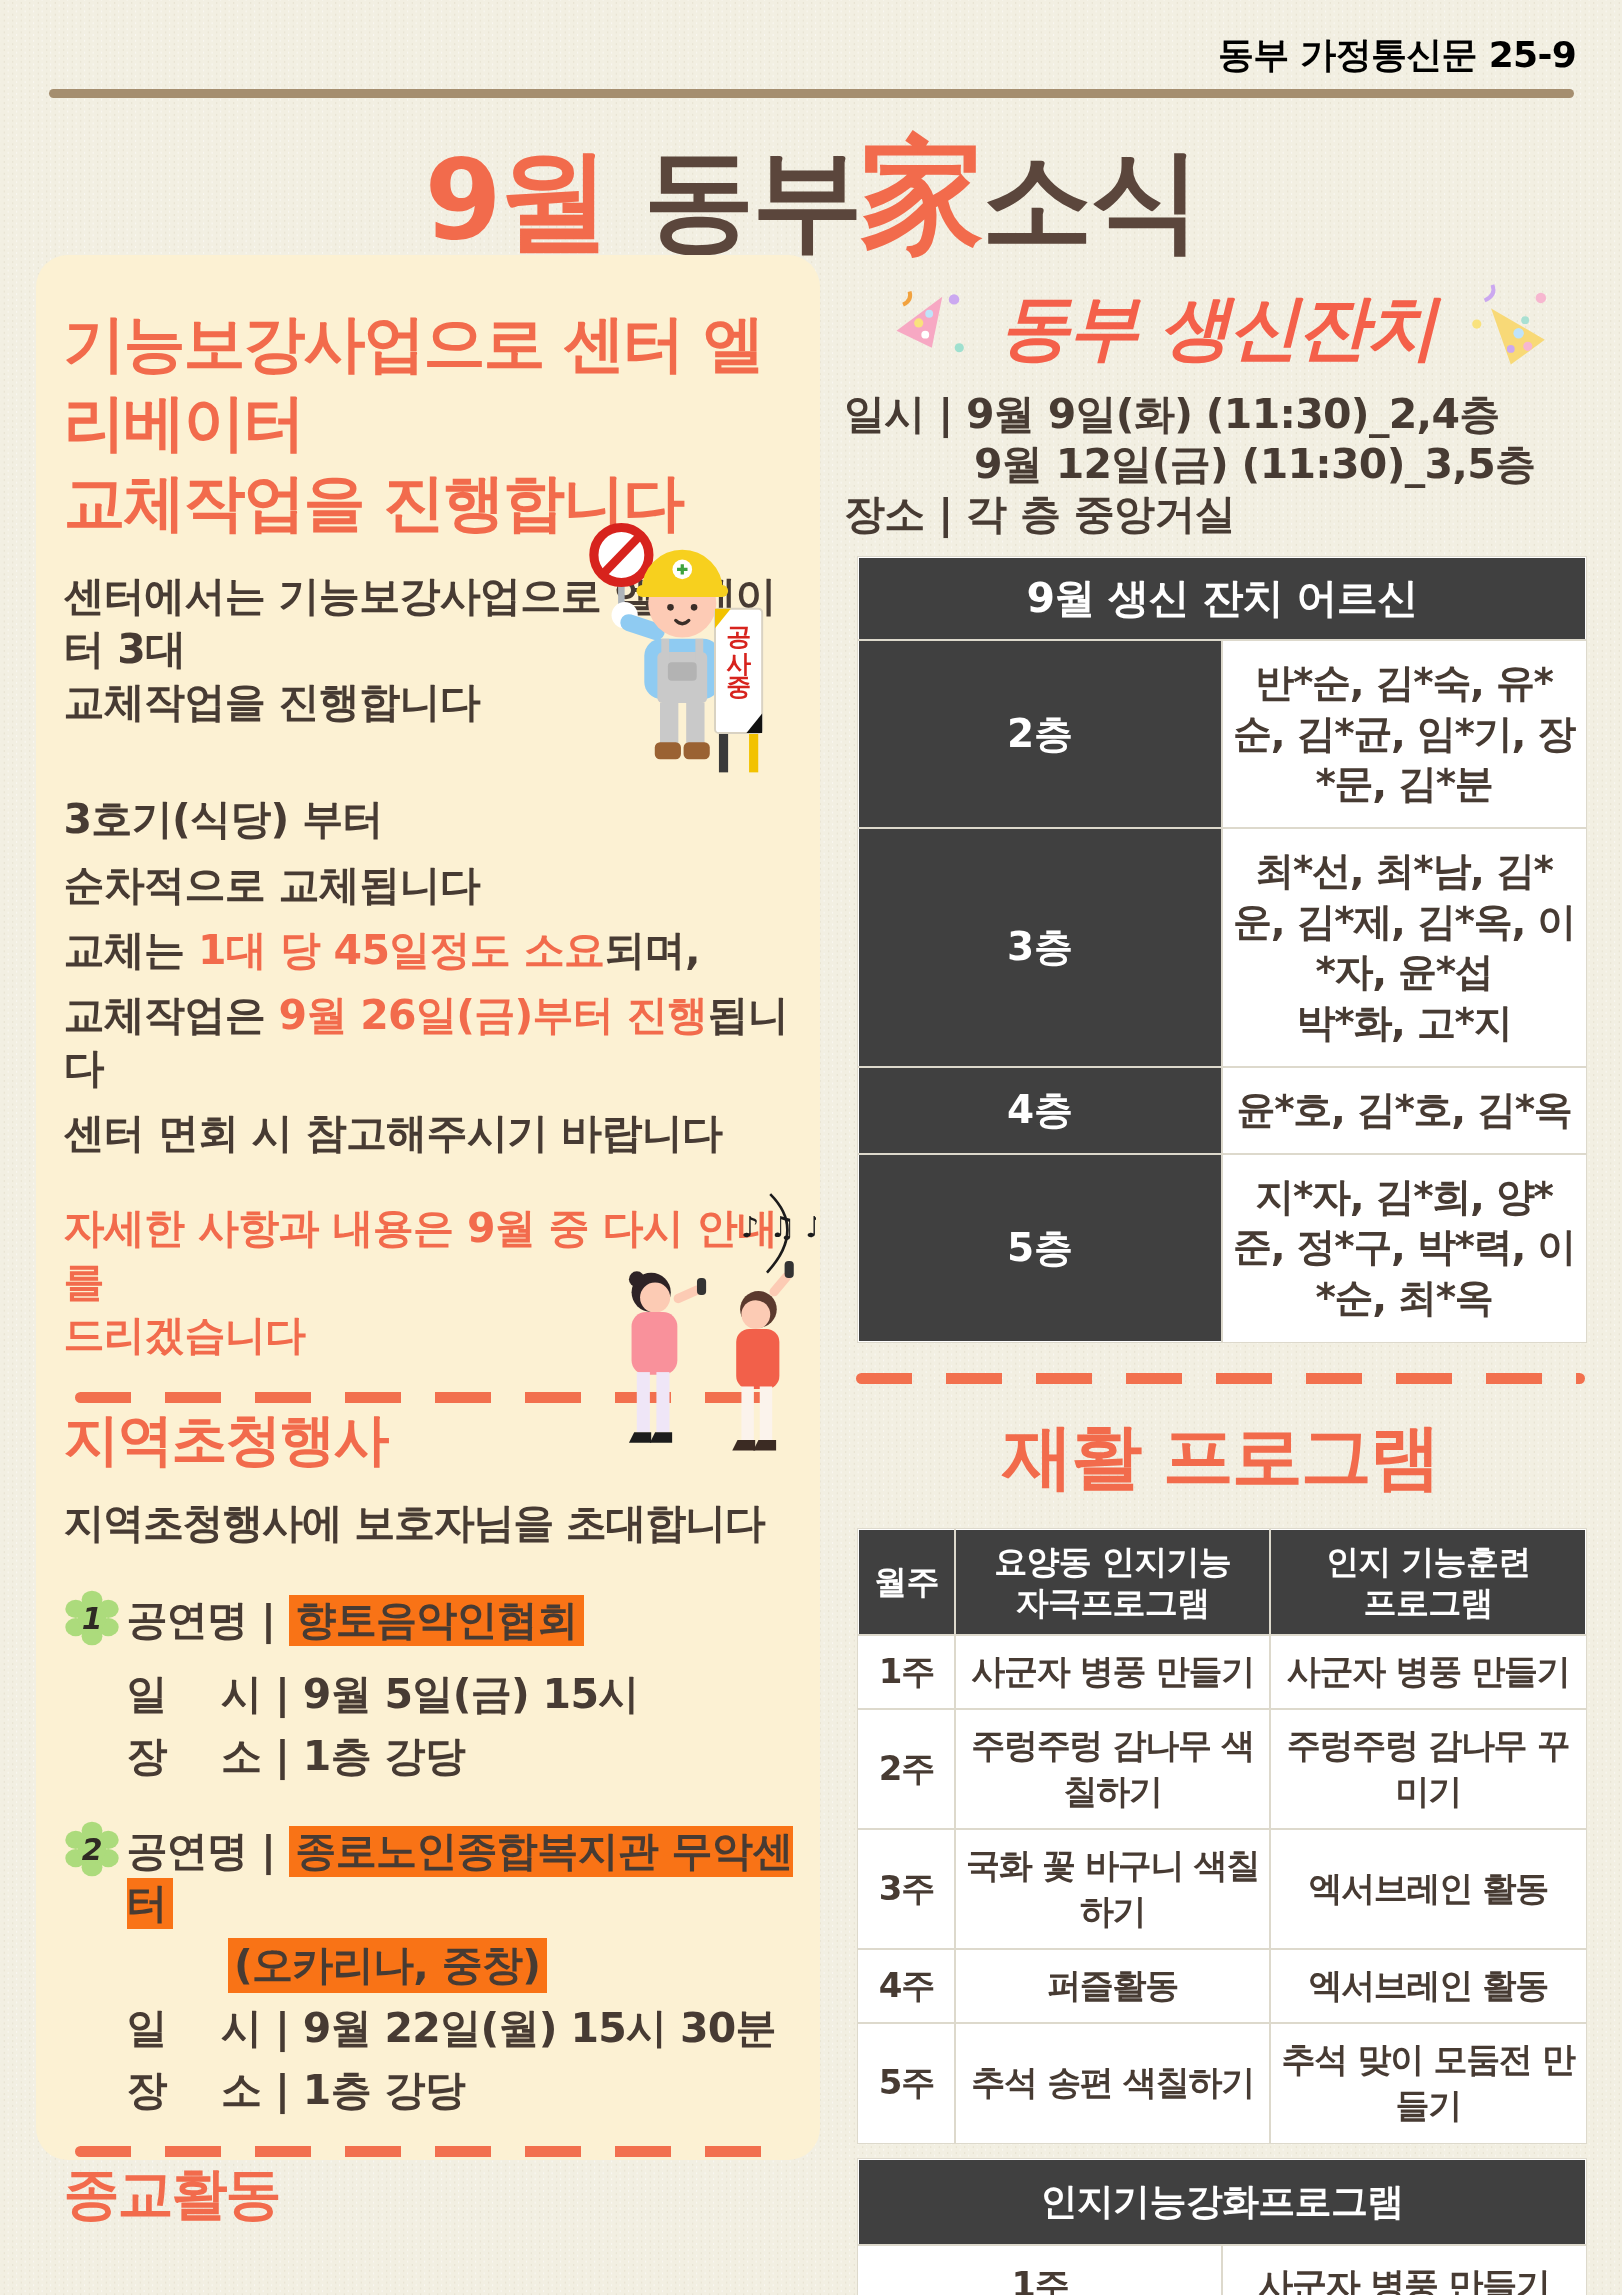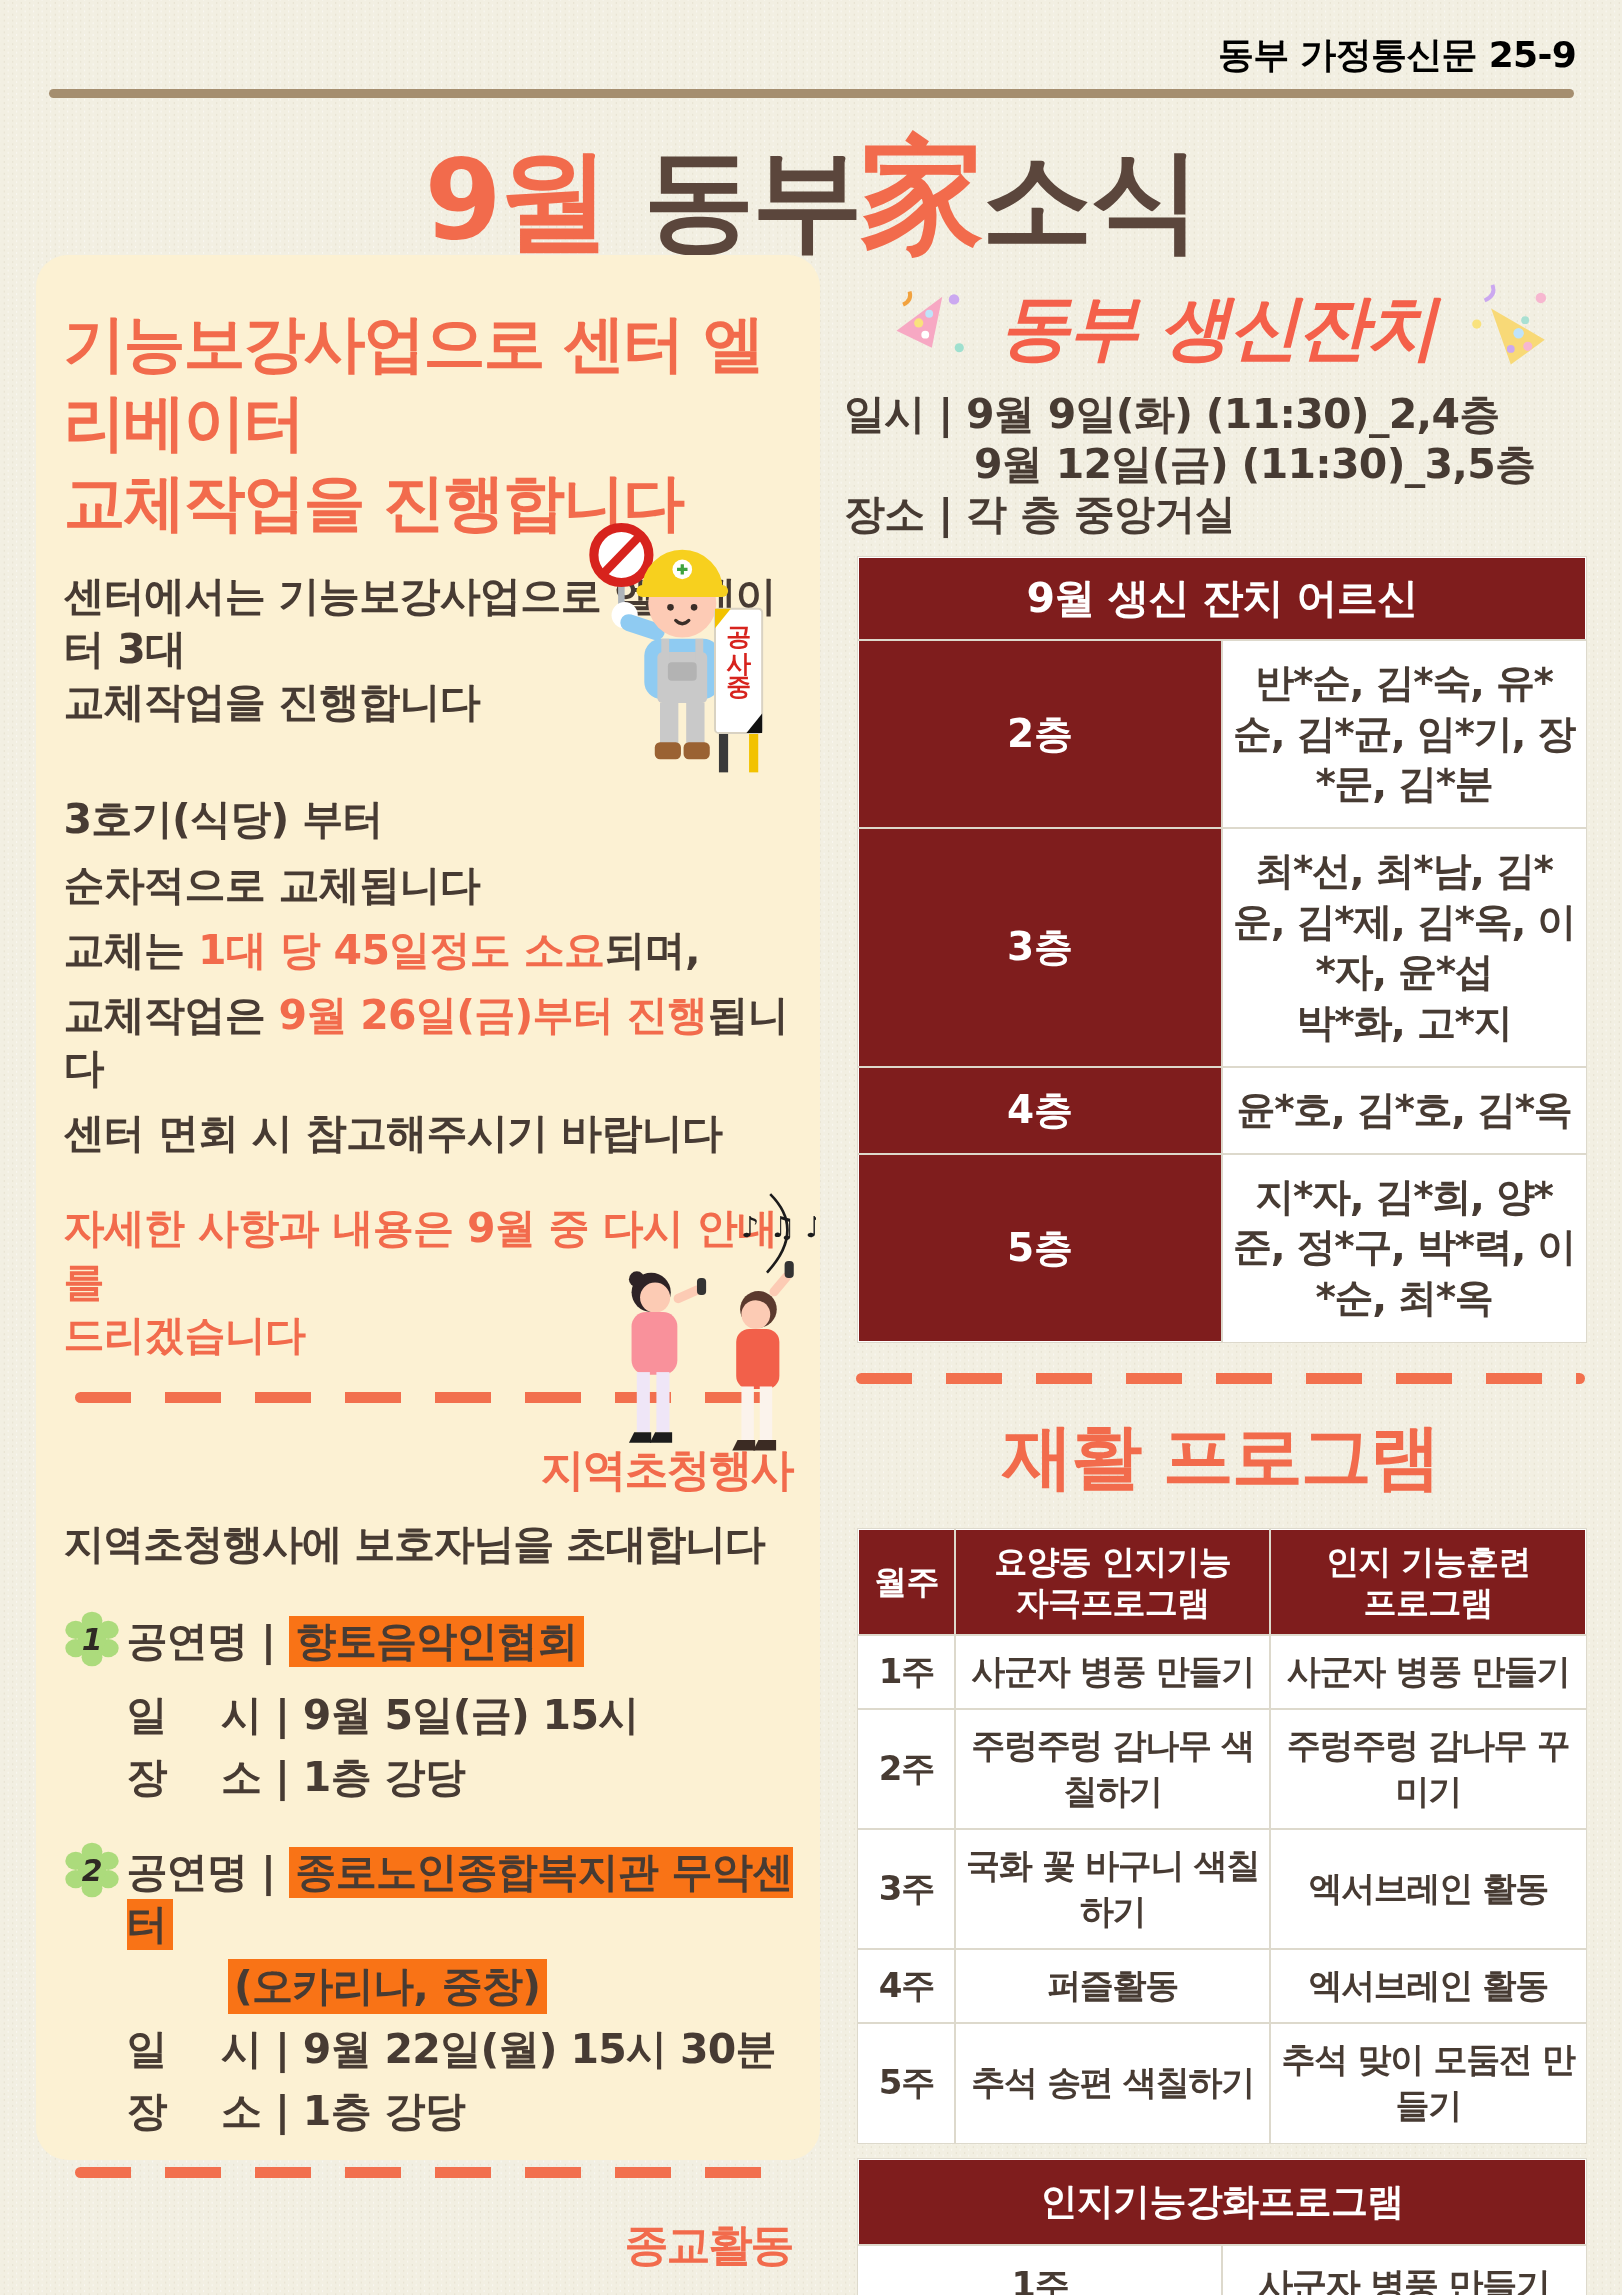--- a/index.html
+++ b/index.html
@@ -34,40 +34,40 @@
   .pre-line{white-space:pre-line;}
   .accent{color:#F26B4C;}
   .card h2.big{font-size:62px;line-height:1.28;color:#F26B4C;margin:0;letter-spacing:-2px;}
   .body-txt{font-size:41px;line-height:1.3;letter-spacing:-0.7px;}
   .intro{margin-top:27.5px;}
   .detail{margin-top:64px;}
   .detail .row{margin:0 0 11.8px 0;}
   .notice{margin-top:42px;color:#F26B4C;}
   .dashed{height:11px;border-radius:5.9px;margin:30px 11.8px 0 11.8px;
     background:repeating-linear-gradient(90deg,#F2704E 0 56px,transparent 56px 90px);}
-  .sec-head{margin-top:38px;text-align:right;font-size:44px;color:#F26B4C;letter-spacing:-2px;}
+  .sec-head{text-align:left;font-size:56px;color:#F26B4C;letter-spacing:-2px;}
   .invite-intro{margin-top:17px;font-size:41px;letter-spacing:-1.3px;}
   .ev-item{margin-top:43px;font-size:41px;line-height:1.28;letter-spacing:-0.7px;}
   .ev-row{display:flex;align-items:flex-start;margin-top:9.2px;}
   .flower-wrap{width:63px;flex:0 0 63px;margin-top:-3.9px;}
   .ev-indent{padding-left:63px;}
   .lbl{white-space:pre;}
   .hl{background:#f97316;padding:1.3px 6.5px;}
   .name2{margin-left:164px;display:inline-block;margin-top:7.9px;}
   .worker{top:262px;right:46px;}
   .singers{top:926px;right:3.9px;}
   
   .rcol{top:281px;left:844px;width:753px;}
   .bday-head{display:flex;justify-content:center;align-items:center;gap:29px;font-style:italic;}
   .bday-head .txt{font-size:71px;color:#F4604A;letter-spacing:-2px;}
   .binfo{margin-top:13px;font-size:41px;line-height:1.22;letter-spacing:-0.7px;}
   .binfo .ind{padding-left:130px;}
   table{border-collapse:collapse;table-layout:fixed;margin-left:13px;width:730px;background:#fff;}
   td,th{border:2px solid #fff;outline:0.7px solid #DDD9CC;text-align:center;vertical-align:middle;}
-  .ocell{background:#7f1d1d;color:#fff;}
+  .ocell{background:#404040;color:#fff;}
   .bday-tbl{margin-top:17px;}
   .bday-tbl th{font-size:41px;padding:13px 6.5px;letter-spacing:-0.7px;}
   .bday-tbl .fl{font-size:39px;width:87px;}
   .bday-tbl td.names{font-size:39px;color:#473B33;padding:17px 9.2px;letter-spacing:-1.3px;line-height:1.3;}
   .rehab-head{margin-top:26px;text-align:center;font-size:71px;color:#F26B4C;letter-spacing:-2px;}
   .rehab1{margin-top:23.6px;}
   .rehab1 th{font-size:33px;line-height:1.25;padding:10.5px 3.9px;letter-spacing:-0.7px;}
   .rehab1 .wk{width:87px;}
   .rehab1 td{font-size:34px;color:#473B33;padding:13px 3.9px;letter-spacing:-1.3px;}
   .rehab2{margin-top:14.4px;}

